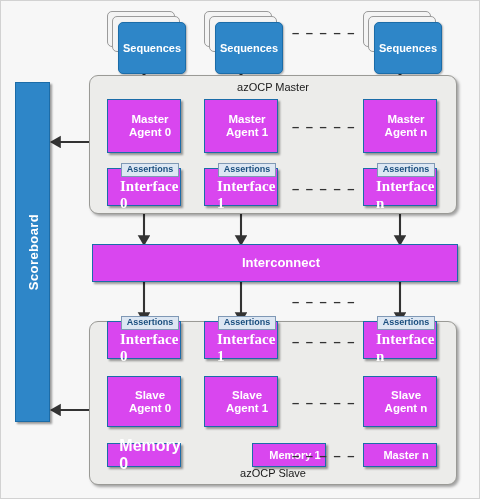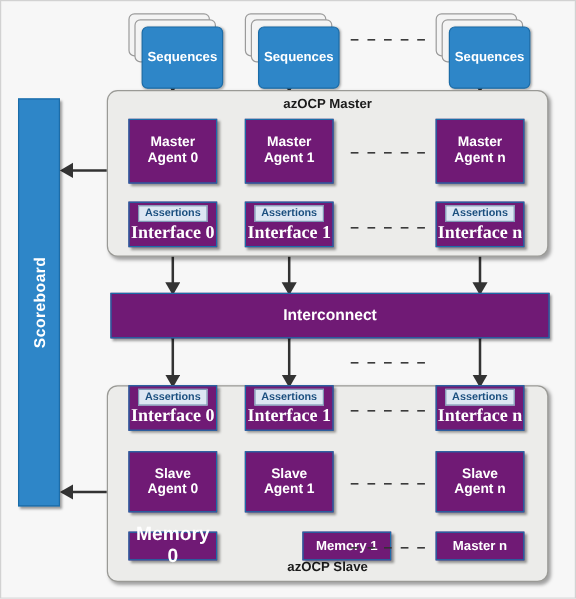--- a/index.html
+++ b/index.html
@@ -13,50 +13,51 @@
     position:relative;
     width:480px;height:499px;
     background:#f7f7f7;
     border:1px solid #d2d2d2;
     box-sizing:border-box;
   }
 
   
   .blk{
     position:absolute;
-    background:#701a75;
+    background:#d946ef;
     border:1px solid #1b6ca8;
     color:#ffffff;
     font-weight:bold;
     display:flex;
     flex-direction:column;
     align-items:center;
     justify-content:center;
-    text-align:center;
+    text-align:left;
     line-height:1.12;
     box-shadow:2px 2px 2px rgba(0,0,0,.38);
     box-sizing:border-box;
+    padding-left:12px;
   }
   .blk span{display:block;}
 
   
   .panel{
     position:absolute;
     background:#ececea;
     border:1px solid #9a9a96;
     border-radius:9px;
     box-shadow:2px 2px 3px rgba(0,0,0,.35);
     box-sizing:border-box;
   }
   .panel-title{
     position:absolute;
     left:0;right:0;
     text-align:center;
     font-size:11px;
-    font-weight:bold;
+    font-weight:normal;
     color:#1a1a1a;
   }
 
   
   #scoreboard{
     position:absolute;
     left:14px;top:81px;width:35px;height:340px;
     background:#2e86c8;
     border:1px solid #1b6ca8;
     box-shadow:2px 2px 2px rgba(0,0,0,.38);

